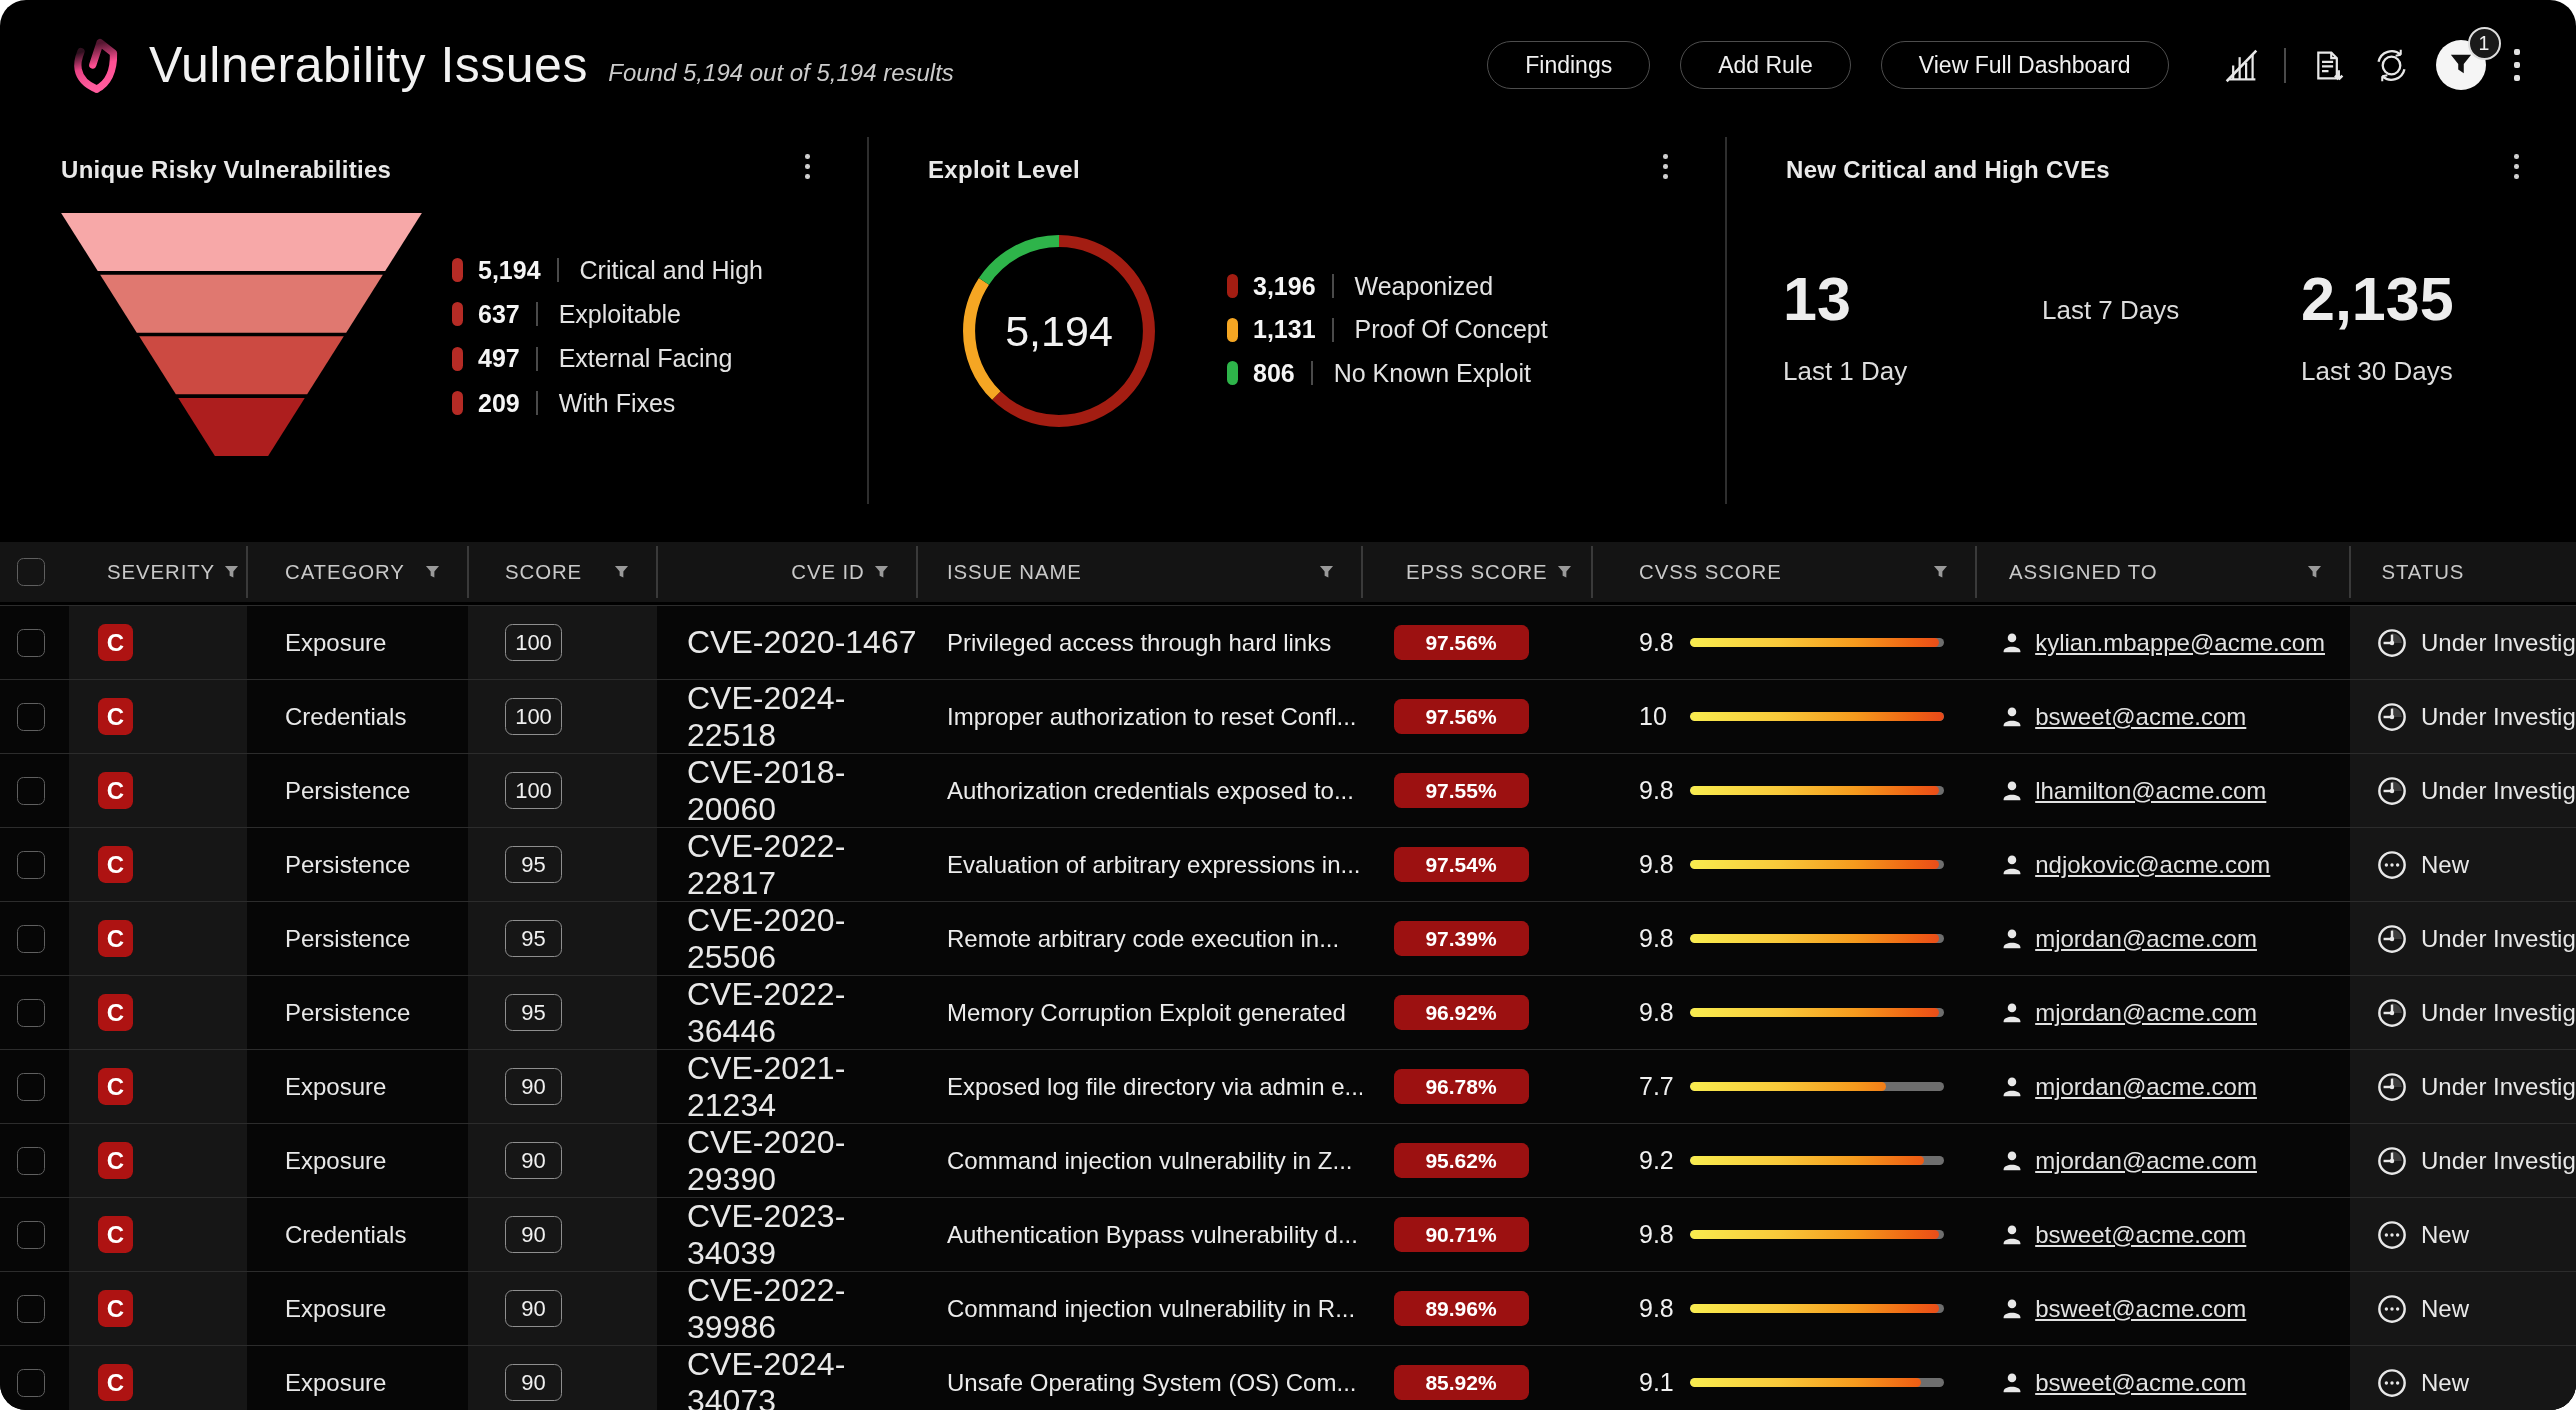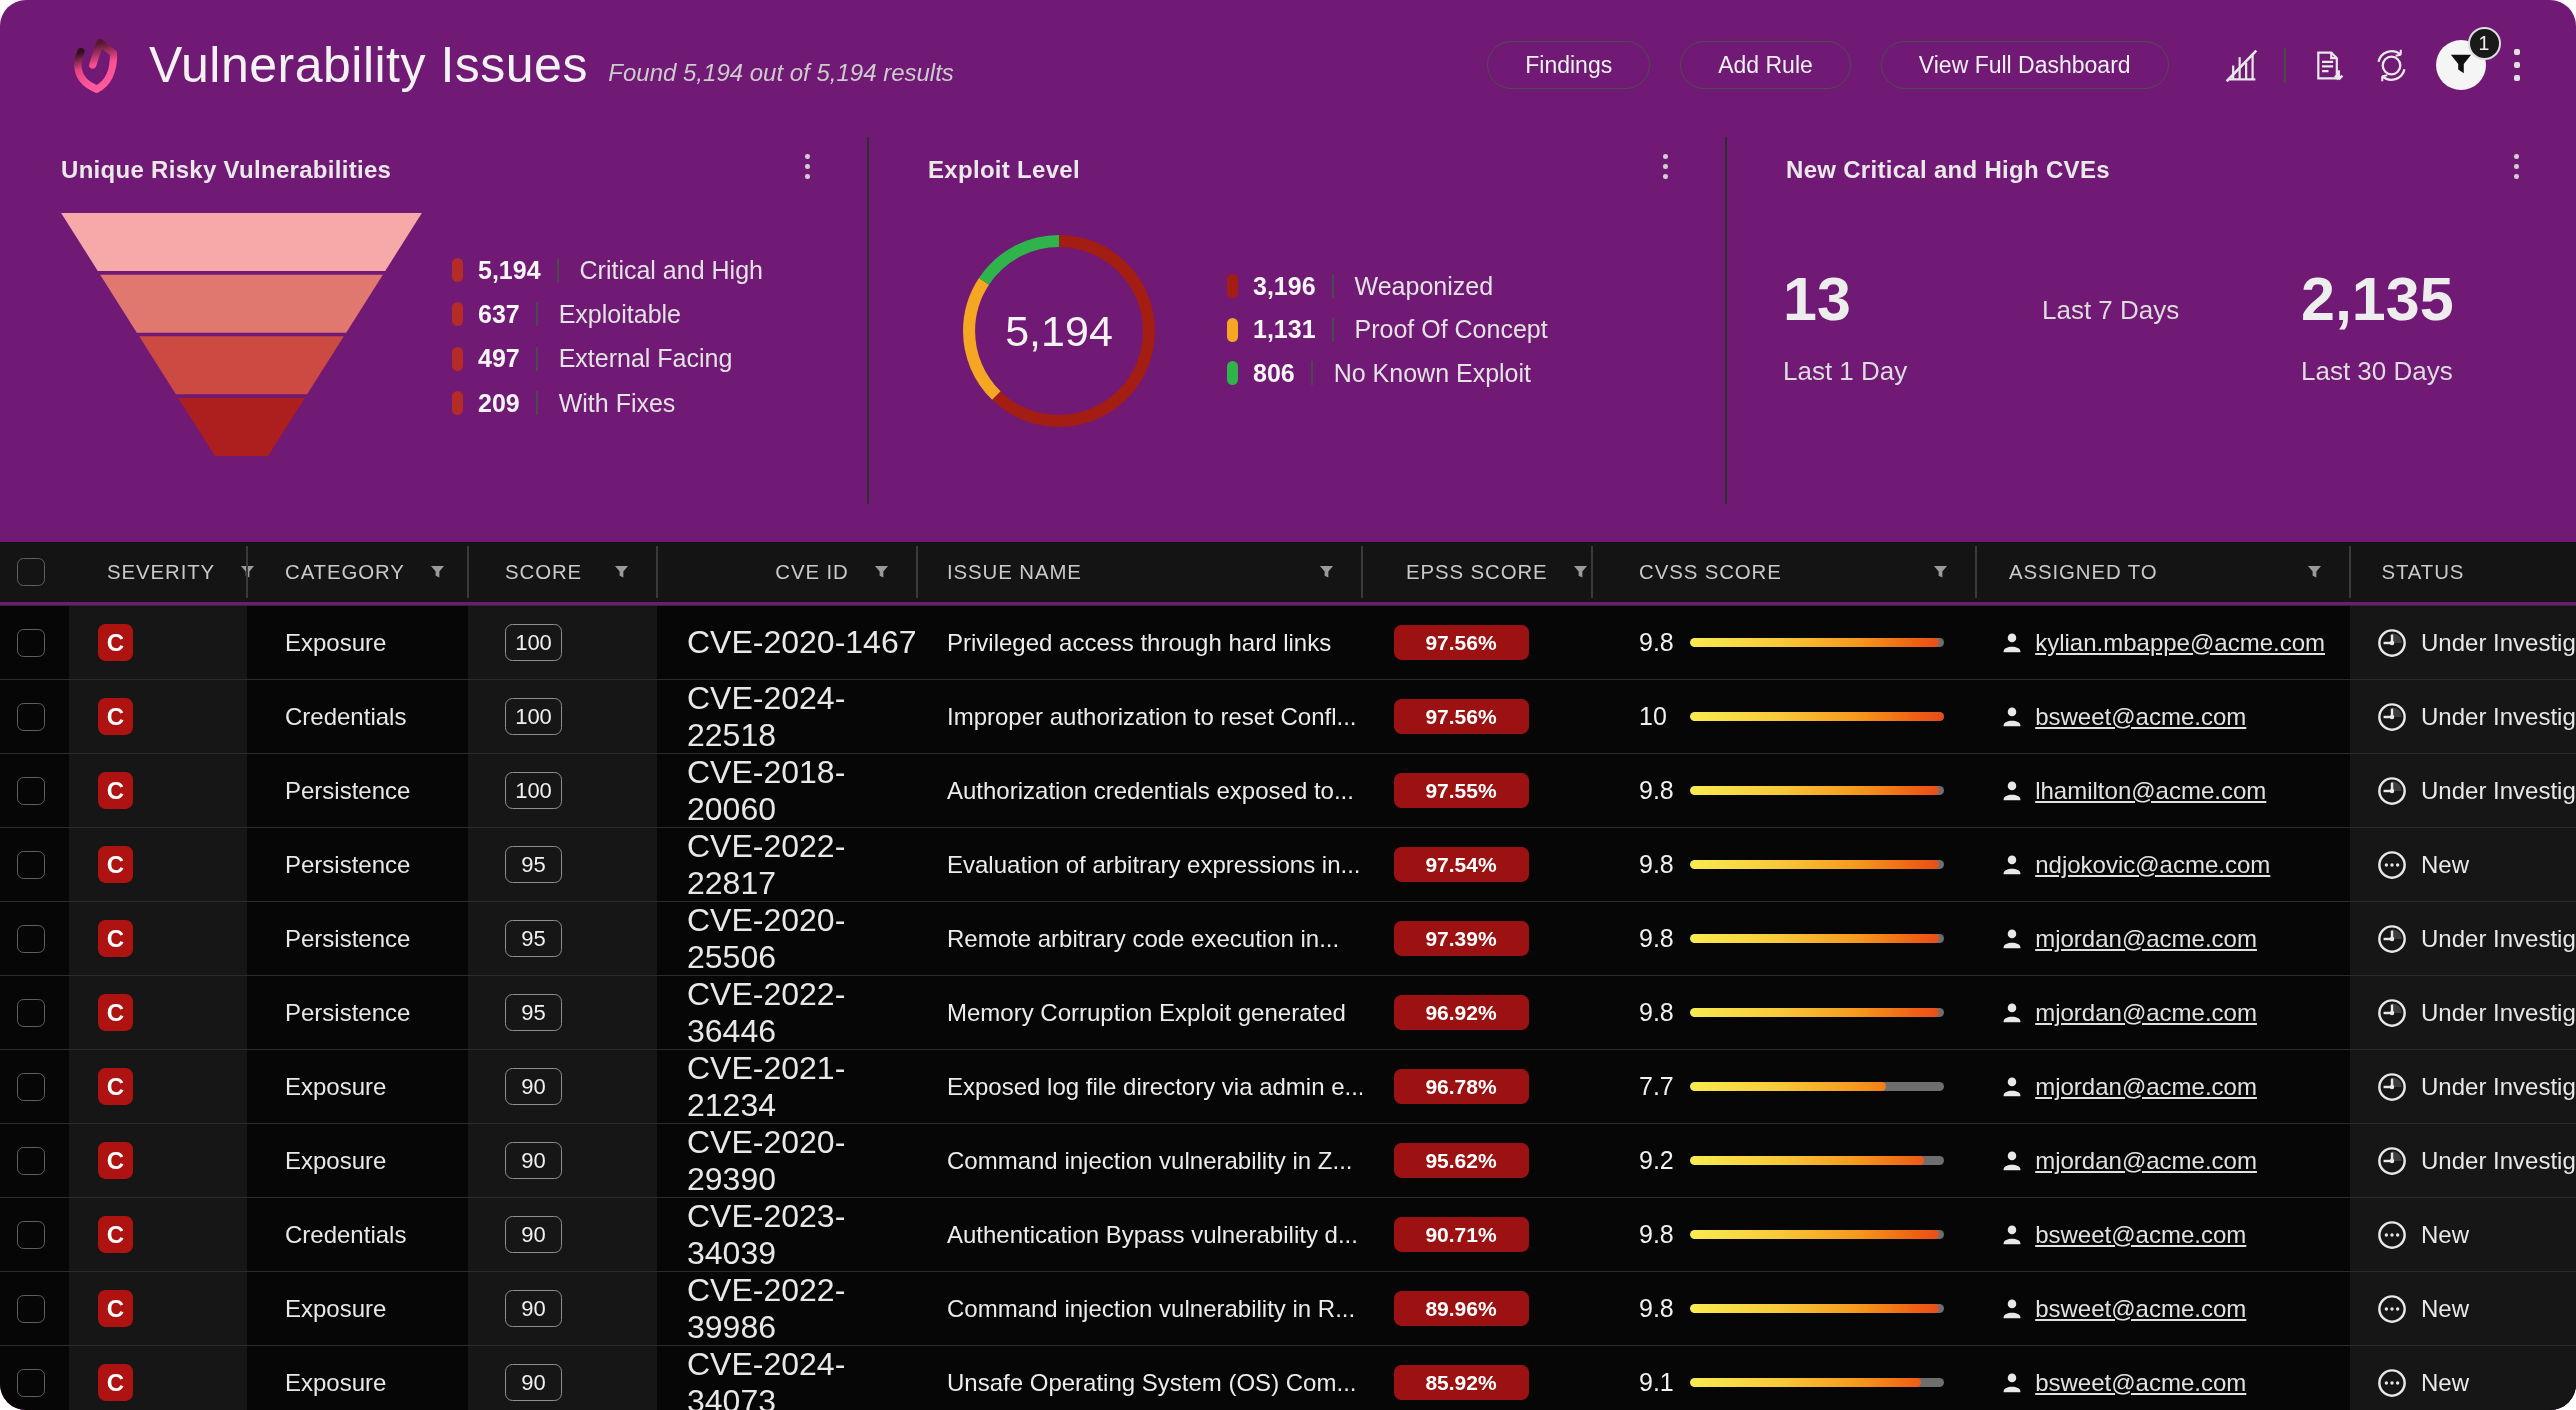--- a/index.html
+++ b/index.html
@@ -1,17 +1,17 @@
 <!DOCTYPE html>
 <html style="font-size:15px"><head>
 <meta charset="utf-8">
 <style>
   * { margin:0; padding:0; box-sizing:border-box; }
   body { background:#ffffff; font-family:"Liberation Sans", sans-serif; }
-  #page { position:relative; width:2576px; height:1410px; background:#701a75; border-radius:26px; overflow:hidden; color:#e8e8e8; }
+  #page { position:relative; width:2576px; height:1410px; background:#000000; border-radius:26px; overflow:hidden; color:#e8e8e8; }
 
   
   .app-header { position:absolute; top:0; left:0; width:100%; height:130px; display:flex; align-items:center; padding:0 56px 0 67px; }
   .logo { width:56px; height:69px; flex:0 0 auto; }
   .page-title { font-size:50px; font-weight:400; color:#f2f2f2; margin-left:26px; letter-spacing:0.5px; white-space:nowrap; }
   .subtitle { font-size:24px; font-style:italic; color:#cccccc; margin-left:20.4px; margin-top:15px; white-space:nowrap; }
   .header-right { margin-left:auto; display:flex; align-items:center; }
   .pill-btn { height:48px; border:1.9px solid #4d4d4d; border-radius:24px; background:transparent; color:#f0f0f0; font-size:23px; font-family:inherit; padding:0 37px; margin-left:30px; display:flex; align-items:center; white-space:nowrap; }
   .hdr-icons { display:flex; align-items:center; margin-left:41px; }
   .hicon { width:37px; height:37px; margin:0 13px; position:relative; flex:0 0 auto; }
@@ -48,21 +48,21 @@
 
   .stats { position:absolute; left:58px; top:139px; display:flex; }
   .stat { width:259px; }
   .stat:nth-child(3) { width:auto; }
   .stat-num { font-size:61px; font-weight:600; color:#ededed; line-height:1; }
   .stat-label { font-size:26px; color:#dddddd; margin-top:26px; }
 
   
   .grid-cols { display:grid; grid-template-columns:69px 178px 221px 189px 260px 445px 230px 384px 374px 227px; }
   .thead { position:absolute; top:542px; left:0; width:100%; height:60px; background:#141414; }
-  .th { display:flex; align-items:center; justify-content:space-between; font-size:20.4px; letter-spacing:0.9px; color:#c9c9c9; position:relative; white-space:nowrap;gap:16px; }
+  .th { display:flex; align-items:center; justify-content:space-between; font-size:20.4px; letter-spacing:0.9px; color:#c9c9c9; position:relative; white-space:nowrap; }
   .th .flt { margin-left:9.3px; }
   .th-sep::before { content:""; position:absolute; left:-0.9px; top:3.7px; bottom:3.7px; width:1.9px; background:#3a3a3a; }
   .chk { width:28px; height:28px; border:1.9px solid #5f5f5f; border-radius:6.5px; margin-left:16.7px; flex:0 0 auto; }
 
   .rows { position:absolute; top:605px; left:0; width:100%; }
   .trow { height:74px; border-top:1.9px solid #2c2c2c; background:#060606; }
   .cell { display:flex; align-items:center; overflow:hidden; }
   .cell svg { flex:0 0 auto; }
   .c-light { background:#161616; }
   .sev-badge { width:35px; height:37px; margin-left:29px; border-radius:7.4px; background:#AE1312; color:#fff; font-size:24px; font-weight:700; display:flex; align-items:center; justify-content:center; flex:0 0 auto; }

